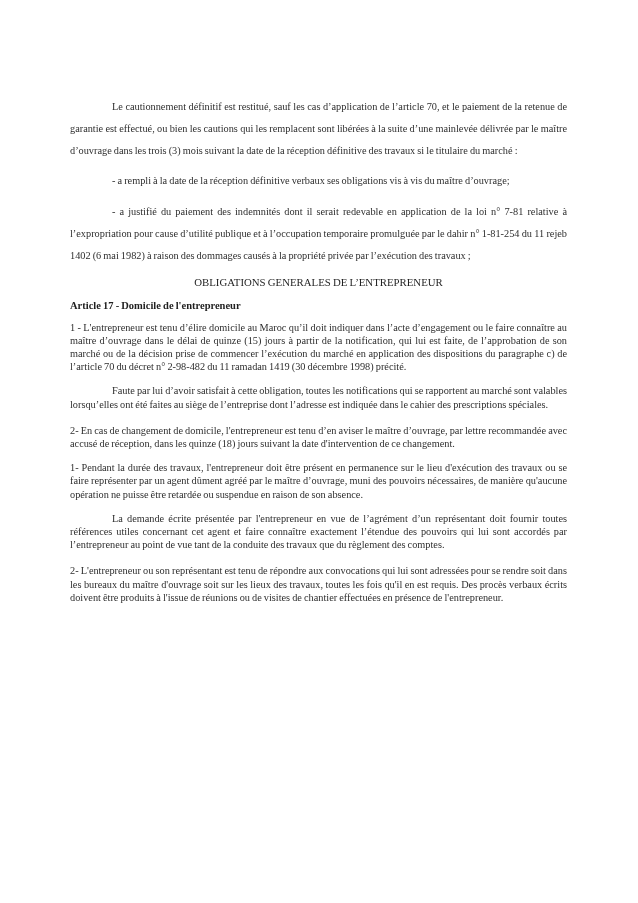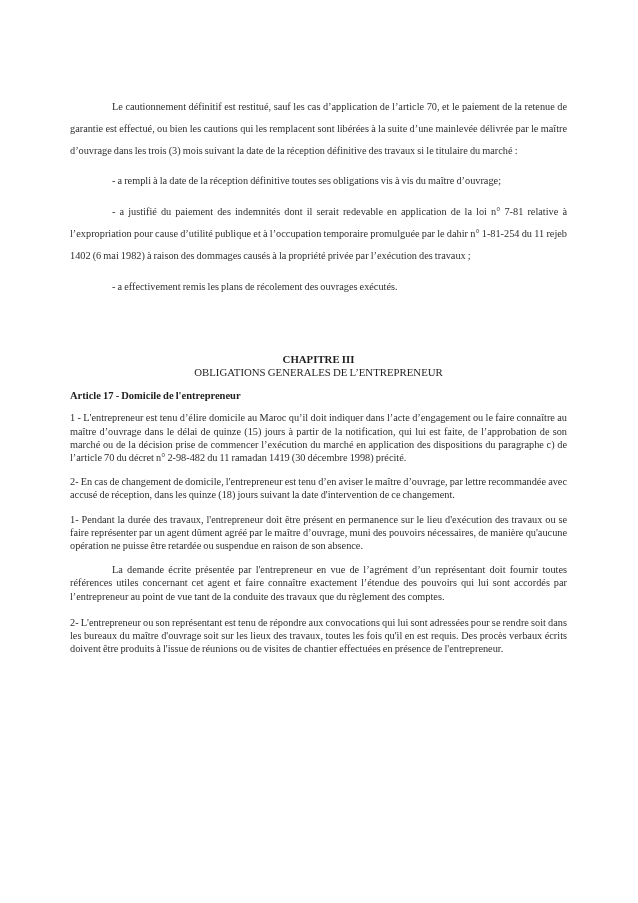--- a/index.html
+++ b/index.html
@@ -82,34 +82,33 @@
   }
 </style>
 </head>
 <body>
 
 <div class="page">
   <div class="content">
 
     <p class="blk loose indent-first">Le cautionnement définitif est restitué, sauf les cas d’application de l’article 70, et le paiement de la retenue de garantie est effectué, ou bien les cautions qui les remplacent sont libérées à la suite d’une mainlevée délivrée par le maître d’ouvrage dans les trois (3) mois suivant la date de la réception définitive des travaux si le titulaire du marché :</p>
 
-    <p class="blk loose indent-first">- a rempli à la date de la réception définitive toutes ses obligations vis à vis du maître d’ouvrage;</p>
+    <p class="blk loose indent-first">- a rempli à la date de la réception définitive verbaux ses obligations vis à vis du maître d’ouvrage;</p>
 
     <p class="blk loose indent-first">- a justifié du paiement des indemnités dont il serait redevable en application  de la loi n° 7-81 relative à l’expropriation pour cause d’utilité publique et à l’occupation temporaire promulguée par le dahir n° 1-81-254 du 11 rejeb 1402 (6 mai 1982) à raison des dommages causés  à la propriété privée par l’exécution des travaux ;</p>
 
-    <p class="blk loose indent-first">- a effectivement remis les plans de récolement des ouvrages exécutés.</p>
 
-    <p class="blk chapter-number">CHAPITRE III</p>
 
     <p class="blk chapter-title">OBLIGATIONS GENERALES DE L’ENTREPRENEUR</p>
 
     <p class="blk article-heading">Article 17 - Domicile de l'entrepreneur</p>
 
     <p class="blk tight">1 - L'entrepreneur est tenu d’élire domicile au Maroc qu’il doit indiquer dans l’acte d’engagement ou le faire connaître au maître d’ouvrage dans le délai de quinze (15) jours à partir de la notification, qui lui est faite, de l’approbation de son marché ou de la décision prise de commencer l’exécution du marché en application des dispositions du paragraphe c) de l’article 70 du décret n° 2-98-482 du 11 ramadan 1419 (30 décembre 1998) précité.</p>
 
+    <p class="blk tight indent-first gap-more">Faute par lui d’avoir satisfait à cette obligation, toutes les notifications qui se rapportent au marché sont valables lorsqu’elles ont été faites au siège de l’entreprise dont l’adresse est indiquée dans le cahier des prescriptions spéciales.</p>
 
     <p class="blk tight">2- En cas de changement de domicile, l'entrepreneur est  tenu d’en  aviser le maître d’ouvrage, par lettre recommandée avec accusé de réception, dans les quinze (18) jours suivant la date d'intervention de ce changement.</p>
 
 
     <p class="blk tight">1- Pendant la durée des travaux, l'entrepreneur doit être  présent en permanence sur le lieu d'exécution des travaux ou se faire représenter par un agent dûment agréé par le maître d’ouvrage, muni des pouvoirs nécessaires, de manière qu'aucune opération ne puisse être retardée ou suspendue en raison de son absence.</p>
 
     <p class="blk tight indent-first gap-more">La demande écrite présentée par l'entrepreneur en vue de l’agrément d’un représentant doit fournir toutes références utiles concernant cet agent et faire connaître exactement l’étendue des pouvoirs qui lui sont accordés par l’entrepreneur au point de vue tant de la conduite des travaux que du règlement des comptes.</p>
 
     <p class="blk tight">2- L'entrepreneur ou son représentant est tenu de répondre aux convocations qui lui sont adressées pour se rendre soit dans les bureaux du maître d'ouvrage soit sur les lieux des travaux, toutes les fois qu'il en est requis. Des procès verbaux écrits doivent être produits à l'issue de réunions ou de visites de chantier effectuées en présence de l'entrepreneur.</p>
 

